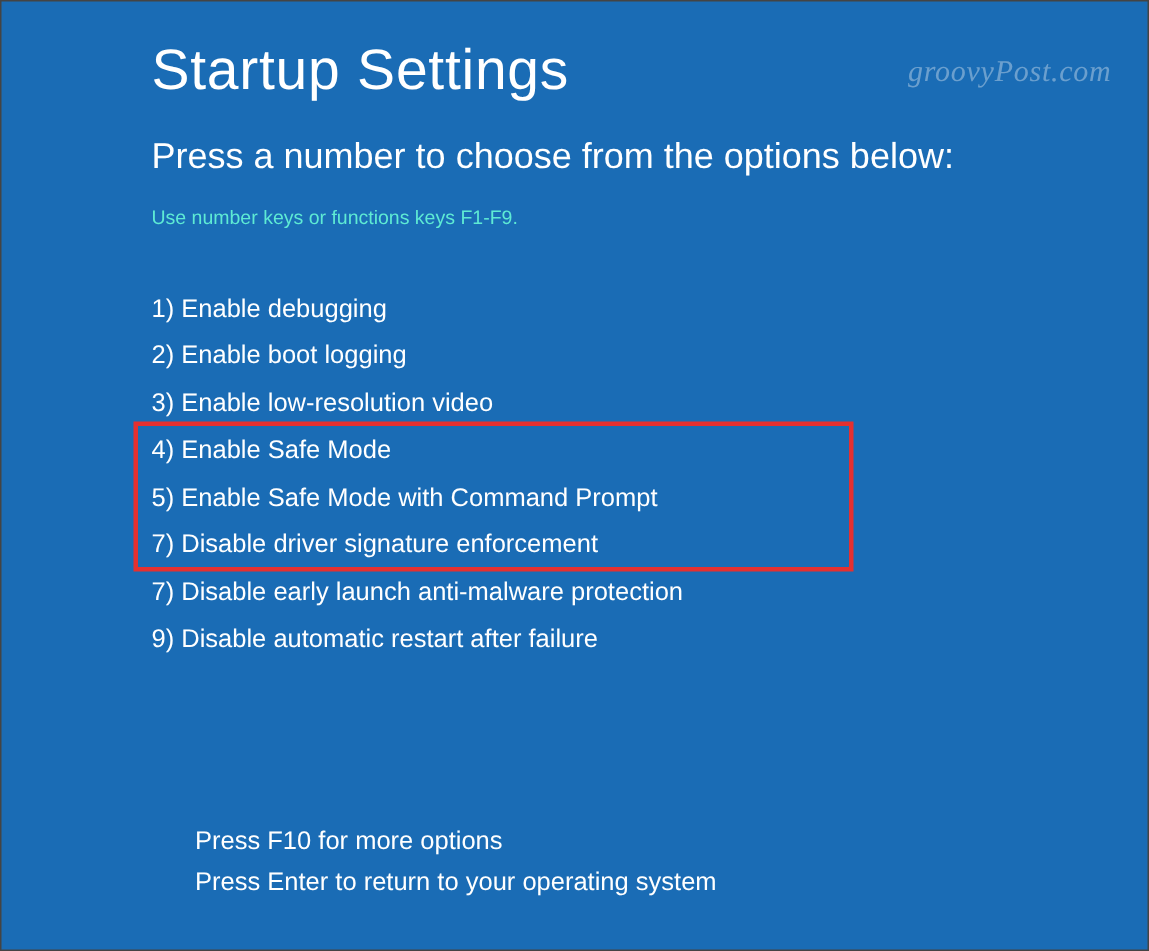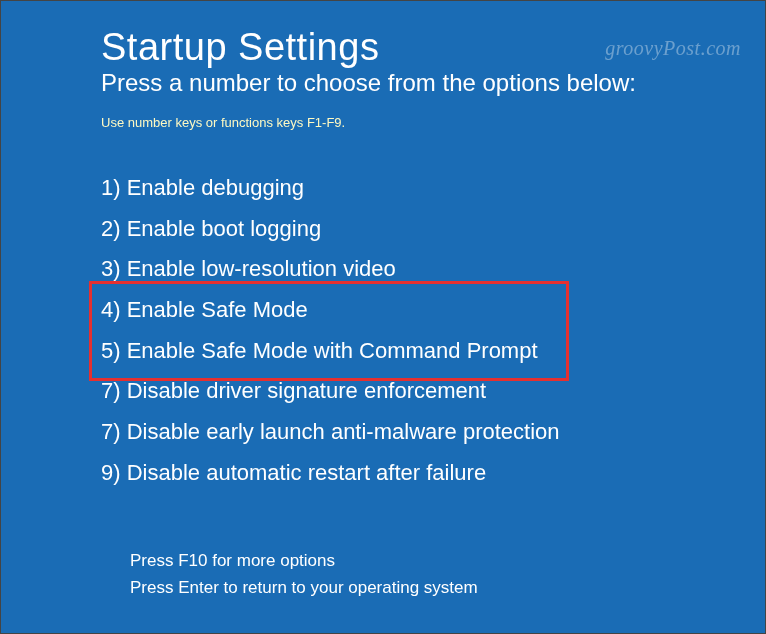--- a/index.html
+++ b/index.html
@@ -14,37 +14,38 @@
       font-family: 'Segoe UI', 'Segoe UI Light', sans-serif;
       color: #ffffff;
       padding: 25px 0 0 100px;
       position: relative;
       border: 1px solid #444;
     }
     .title {
       font-size: 38px;
       font-weight: 300;
       letter-spacing: 0.5px;
+      margin-bottom: 22px;
     }
     .subtitle {
       font-size: 24px;
       font-weight: 400;
       margin-bottom: 18px;
     }
     .hint {
       font-size: 13px;
       font-weight: 400;
-      color: #fef9c3;
+      color: #5eead4;
       margin-bottom: 38px;
     }
     .options {
       list-style: none;
     }
     .options li {
-      font-size: 22px;
+      font-size: 17px;
       font-weight: 400;
       line-height: 1.85;
     }
     .footer {
       position: absolute;
       bottom: 32px;
       left: 100px;
       margin-left: 29px;
     }
     .footer p {

